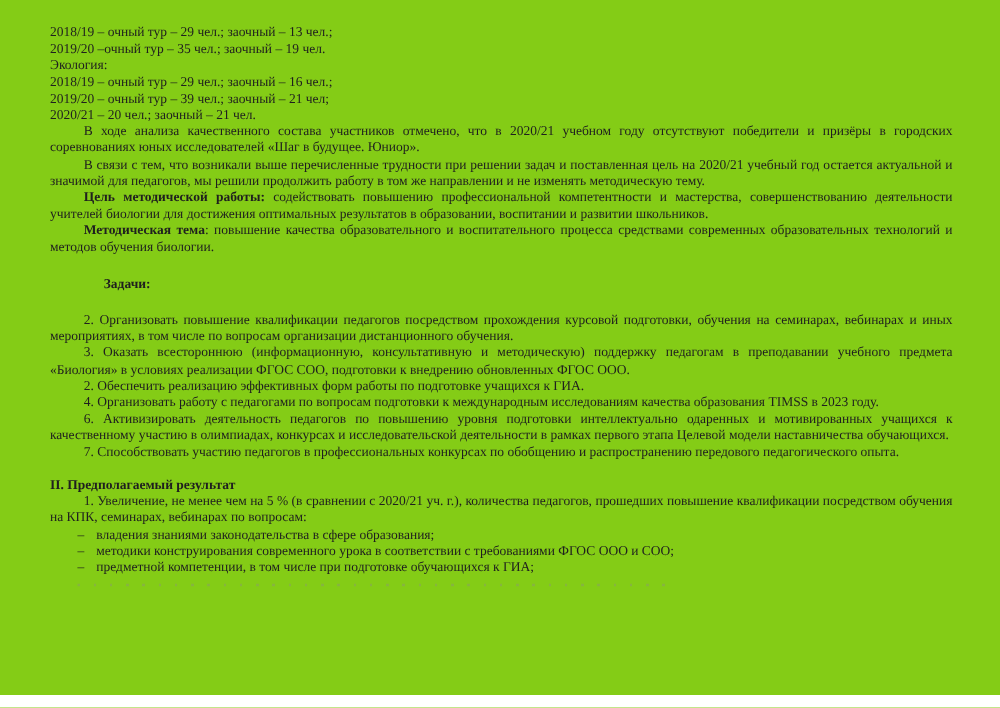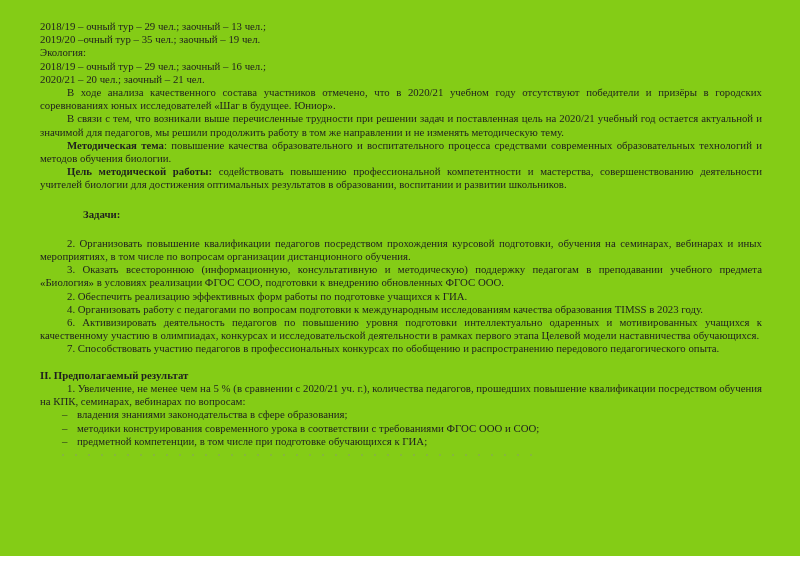--- a/index.html
+++ b/index.html
@@ -55,29 +55,30 @@
 </style>
 </head>
 <body>
 
 <div class="page">
 
   <div class="stat-line">2018/19 – очный тур – 29 чел.; заочный – 13 чел.;</div>
   <div class="stat-line">2019/20 –очный тур – 35 чел.; заочный – 19 чел.</div>
   <div class="stat-line">Экология:</div>
   <div class="stat-line">2018/19 – очный тур – 29 чел.; заочный – 16 чел.;</div>
+  <div class="stat-line">2019/20 – очный тур – 39 чел.; заочный – 21 чел;</div>
   <div class="stat-line">2020/21 – 20 чел.; заочный – 21 чел.</div>
 
   <p class="para">В ходе анализа качественного состава участников отмечено, что в 2020/21 учебном году отсутствуют победители и призёры в городских соревнованиях юных исследователей «Шаг в будущее. Юниор».</p>
 
   <p class="para">В связи с тем, что возникали выше перечисленные трудности при решении задач и поставленная цель на 2020/21 учебный год остается актуальной и значимой для педагогов, мы решили продолжить работу в том же направлении и не изменять методическую тему.</p>
 
+  <p class="para"><span class="bold">Цель методической работы:</span><span> содействовать повышению профессиональной компетентности и мастерства, совершенствованию деятельности учителей биологии для достижения оптимальных результатов в образовании, воспитании и развитии школьников.</span></p>
+
   <p class="para"><span class="bold">Методическая тема</span><span>: повышение качества образовательного и воспитательного процесса средствами современных образовательных технологий и методов обучения биологии.</span></p>
-
-  <p class="para"><span class="bold">Цель методической работы:</span><span> содействовать повышению профессиональной компетентности и мастерства, совершенствованию деятельности учителей биологии для достижения оптимальных результатов в образовании, воспитании и развитии школьников.</span></p>
 
   <p class="tasks-heading">Задачи:</p>
 
   <p class="para">2. Организовать повышение квалификации педагогов посредством прохождения курсовой подготовки, обучения на семинарах, вебинарах и иных мероприятиях, в том числе по вопросам организации дистанционного обучения.</p>
   <p class="para">3. Оказать всестороннюю (информационную, консультативную и методическую) поддержку педагогам в преподавании учебного предмета «Биология» в условиях реализации ФГОС СОО, подготовки к внедрению обновленных ФГОС ООО.</p>
   <p class="para">2. Обеспечить реализацию эффективных форм работы по подготовке учащихся к ГИА.</p>
   <p class="para">4. Организовать работу с педагогами по вопросам подготовки к международным исследованиям качества образования TIMSS в 2023 году.</p>
   <p class="para">6. Активизировать деятельность педагогов по повышению уровня подготовки интеллектуально одаренных и мотивированных учащихся к качественному участию в олимпиадах, конкурсах и исследовательской деятельности в рамках первого этапа Целевой модели наставничества обучающихся.</p>
   <p class="para">7. Способствовать участию педагогов в профессиональных конкурсах по обобщению и распространению передового педагогического опыта.</p>
 

